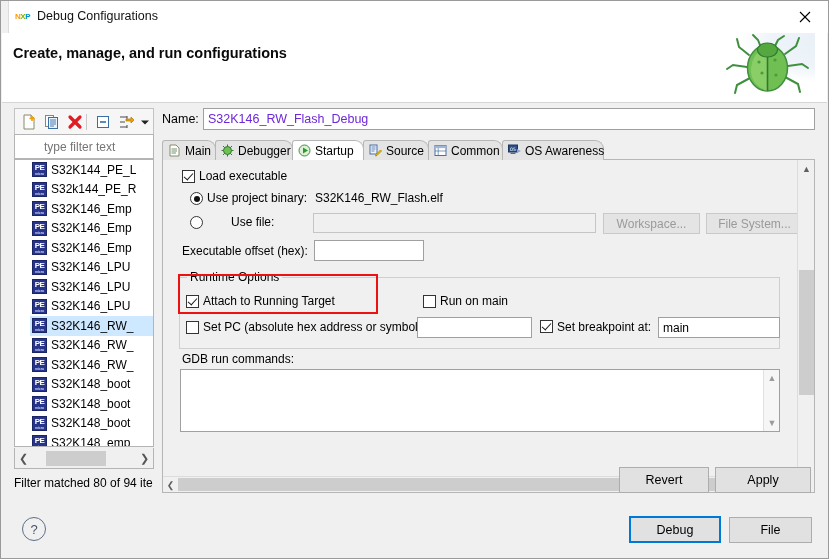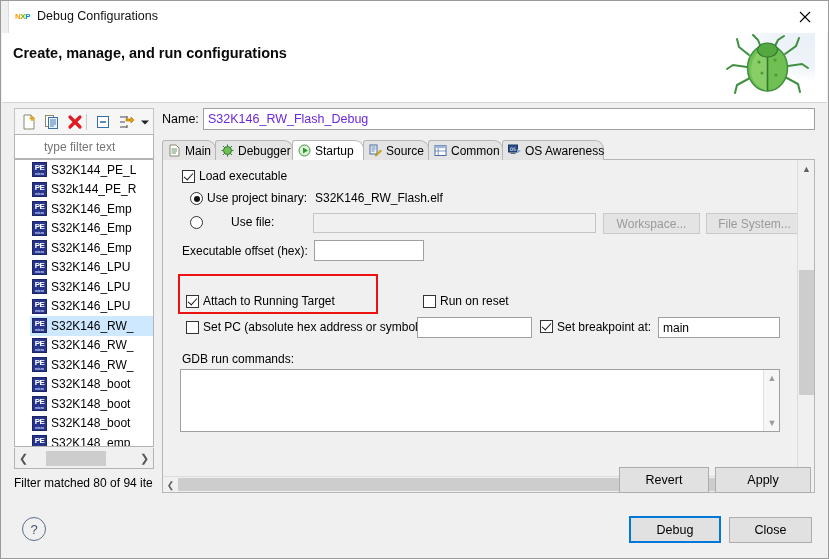--- a/index.html
+++ b/index.html
@@ -425,26 +425,29 @@
               <input disabled="" value="" style="">
             </div>
             <div class="btn disabled" style="left:440px;top:53px;width:97px;height:21px;">Workspace...</div>
             <div class="btn disabled" style="left:543px;top:53px;width:97px;height:21px;">File System...</div>
 
             <div class="lbl" style="left:19px;top:84px;">Executable offset (hex):</div>
             <div class="txt" style="left:151px;top:80px;width:110px;height:21px;">
               <input value="" style="">
             </div>
 
+            <div class="group" style="left:16px;top:117px;width:601px;height:72px;">
+              <div class="group-title">Runtime Options</div>
+            </div>
 
             <div class="cb checked" style="left:23px;top:135px;"></div>
             <div class="lbl" style="left:40px;top:134px;">Attach to Running Target</div>
 
             <div class="cb" style="left:260px;top:135px;"></div>
-            <div class="lbl" style="left:277px;top:134px;">Run on reset</div>
+            <div class="lbl" style="left:277px;top:134px;">Run on main</div>
 
             <div class="cb" style="left:23px;top:161px;"></div>
             <div class="lbl" style="left:40px;top:160px;">Set PC (absolute hex address or symbol):</div>
             <div class="txt" style="left:254px;top:157px;width:115px;height:21px;">
               <input value="" style="">
             </div>
             <div class="cb checked" style="left:377px;top:160px;"></div>
             <div class="lbl" style="left:394px;top:160px;">Set breakpoint at:</div>
             <div class="txt" style="left:495px;top:157px;width:122px;height:21px;">
               <input value="main" style="">
@@ -480,16 +483,16 @@
   </div>
 
   <div class="fbtn" style="left:618px;top:466px;width:90px;">Revert</div>
   <div class="fbtn" style="left:714px;top:466px;width:96px;">Apply</div>
 
   <div class="sep-line"></div>
 
   <div class="footer">
     <div class="help-ico">?</div>
     <div class="fbtn default" style="left:627px;top:14px;width:92px;height:27px;">Debug</div>
-    <div class="fbtn" style="left:727px;top:15px;width:83px;height:26px;">Close</div>
+    <div class="fbtn" style="left:727px;top:15px;width:83px;height:26px;">File</div>
   </div>
 
 </div>
 
 </body></html>

